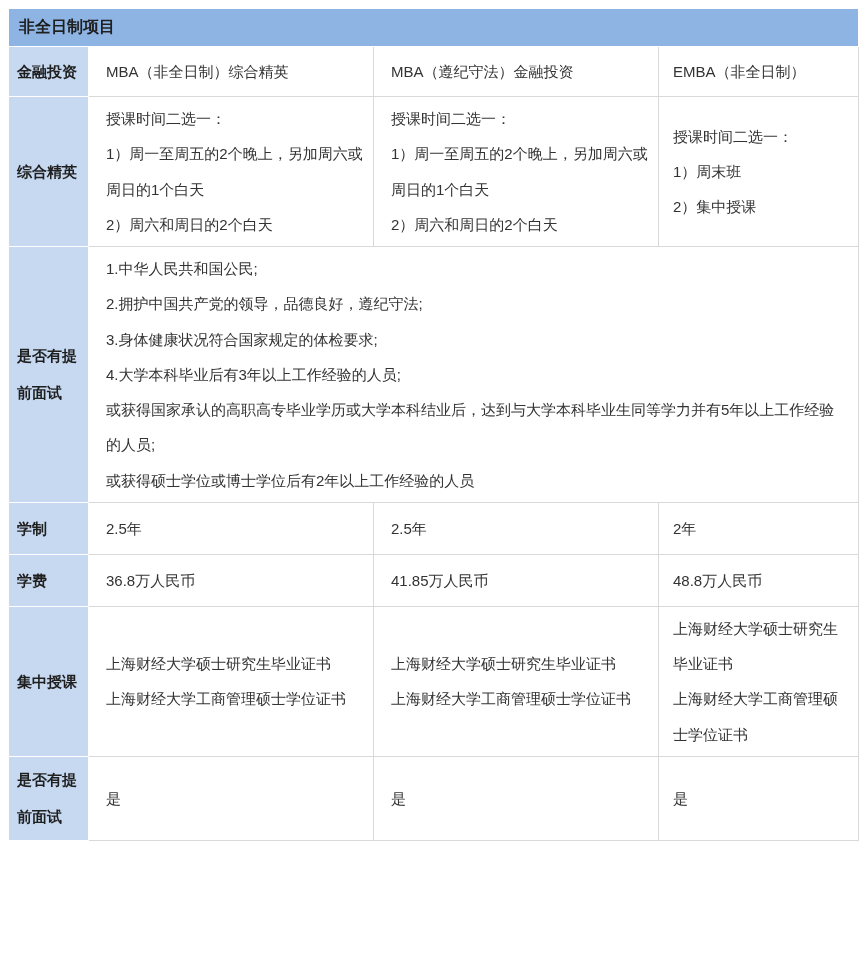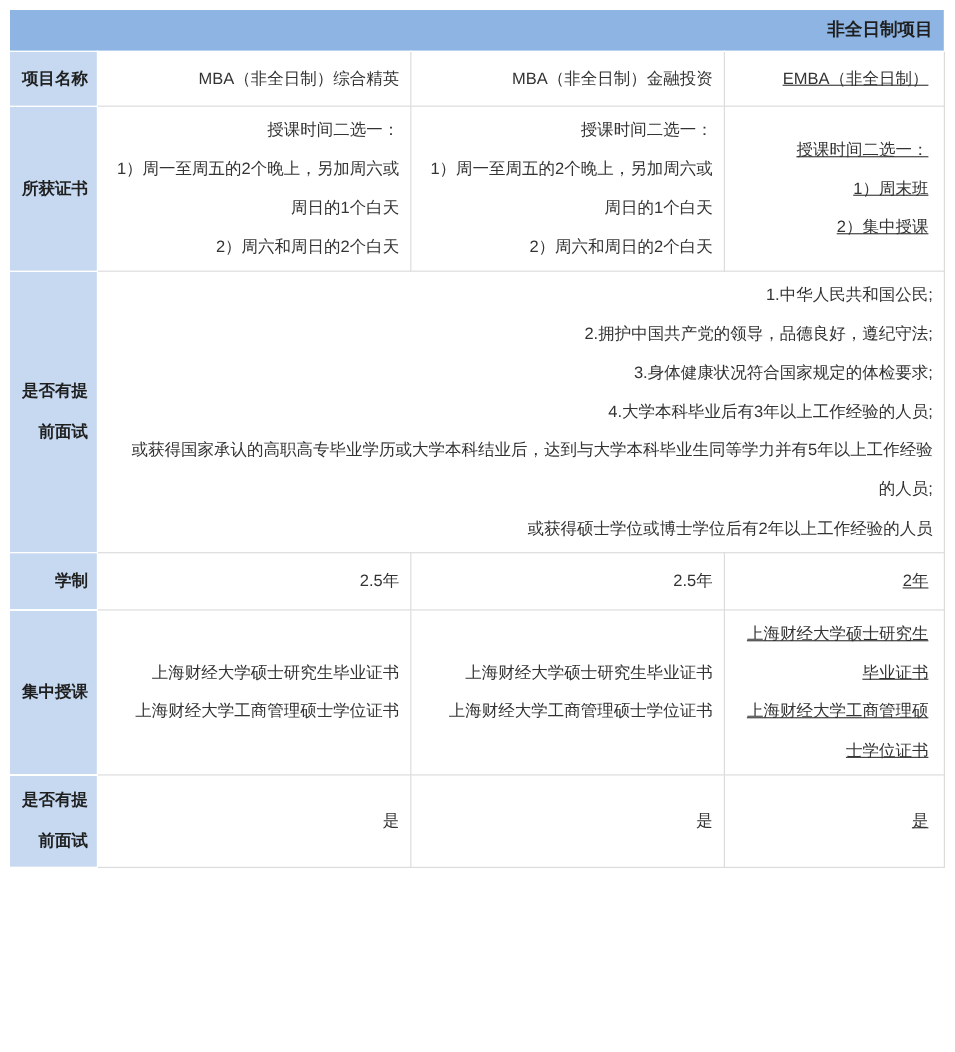--- a/index.html
+++ b/index.html
@@ -17,21 +17,21 @@
     color:var(--text,#333);
   }
   .wrap{padding:8px 8px 0 8px;}
   table.program-table{
     border-collapse:collapse;
     table-layout:fixed;
     width:850px;
   }
   td,th{
     border:1px solid var(--border,#D9D9D9);
-    text-align:right;
+    text-align:left;
     vertical-align:middle;
     font-size:15px;
     font-weight:normal;
     padding:4px 10px;
     overflow:hidden;
   }
   th.title-cell{
     background:var(--header-bg,#8DB4E2);
     border-color:#ffffff;
     color:var(--title-text,#1F1F1F);
@@ -45,21 +45,21 @@
     font-weight:bold;
     color:var(--title-text,#1F1F1F);
     line-height:2.5;
     padding:4px 8px;
   }
   td.body-cell{
     line-height:2.35;
     white-space:pre-line;
     padding-left:17px;
   }
-  td.col3{padding:4px 14px;text-decoration:underline;}
+  td.col3{padding:4px 14px;}
   tr.r-name td{height:50px;}
   tr.r-format td{height:150px;}
   tr.r-req td{height:244px;}
   tr.r-short td{height:52px;}
   tr.r-cert td{height:144px;margin-left:16px;}
   tr.r-url td{height:78px;}
   tr.r-interview td{height:78px;}
 </style>
 </head>
 <body>
@@ -72,28 +72,28 @@
       <col style="width:285px">
       <col style="width:200px">
     </colgroup>
 
     <tbody>
         <tr>
       <th class="title-cell" colspan="4">非全日制项目</th>
     </tr>
 
     <tr class="r-name">
-      <td class="label-cell">项目名称</td>
+      <td class="label-cell">金融投资</td>
       <td class="body-cell">MBA（非全日制）综合精英</td>
-      <td class="body-cell">MBA（非全日制）金融投资</td>
+      <td class="body-cell">MBA（遵纪守法）金融投资</td>
       <td class="body-cell col3">EMBA（非全日制）</td>
     </tr>
 
     <tr class="r-format">
-      <td class="label-cell">所获证书</td>
+      <td class="label-cell">综合精英</td>
       <td class="body-cell">授课时间二选一：
 1）周一至周五的2个晚上，另加周六或周日的1个白天
 2）周六和周日的2个白天</td>
       <td class="body-cell">授课时间二选一：
 1）周一至周五的2个晚上，另加周六或周日的1个白天
 2）周六和周日的2个白天</td>
       <td class="body-cell col3">授课时间二选一：
 1）周末班
 2）集中授课</td>
     </tr>
@@ -109,20 +109,26 @@
     </tr>
 
     <tr class="r-short">
       <td class="label-cell">学制</td>
       <td class="body-cell">2.5年</td>
       <td class="body-cell">2.5年</td>
       <td class="body-cell col3">2年</td>
     </tr>
 
 
+    <tr class="r-short">
+      <td class="label-cell">学费</td>
+      <td class="body-cell">36.8万人民币</td>
+      <td class="body-cell">41.85万人民币</td>
+      <td class="body-cell col3">48.8万人民币</td>
+    </tr>
 
     <tr class="r-cert">
       <td class="label-cell">集中授课</td>
       <td class="body-cell">上海财经大学硕士研究生毕业证书
 上海财经大学工商管理硕士学位证书</td>
       <td class="body-cell">上海财经大学硕士研究生毕业证书
 上海财经大学工商管理硕士学位证书</td>
       <td class="body-cell col3">上海财经大学硕士研究生毕业证书
 上海财经大学工商管理硕士学位证书</td>
     </tr>

